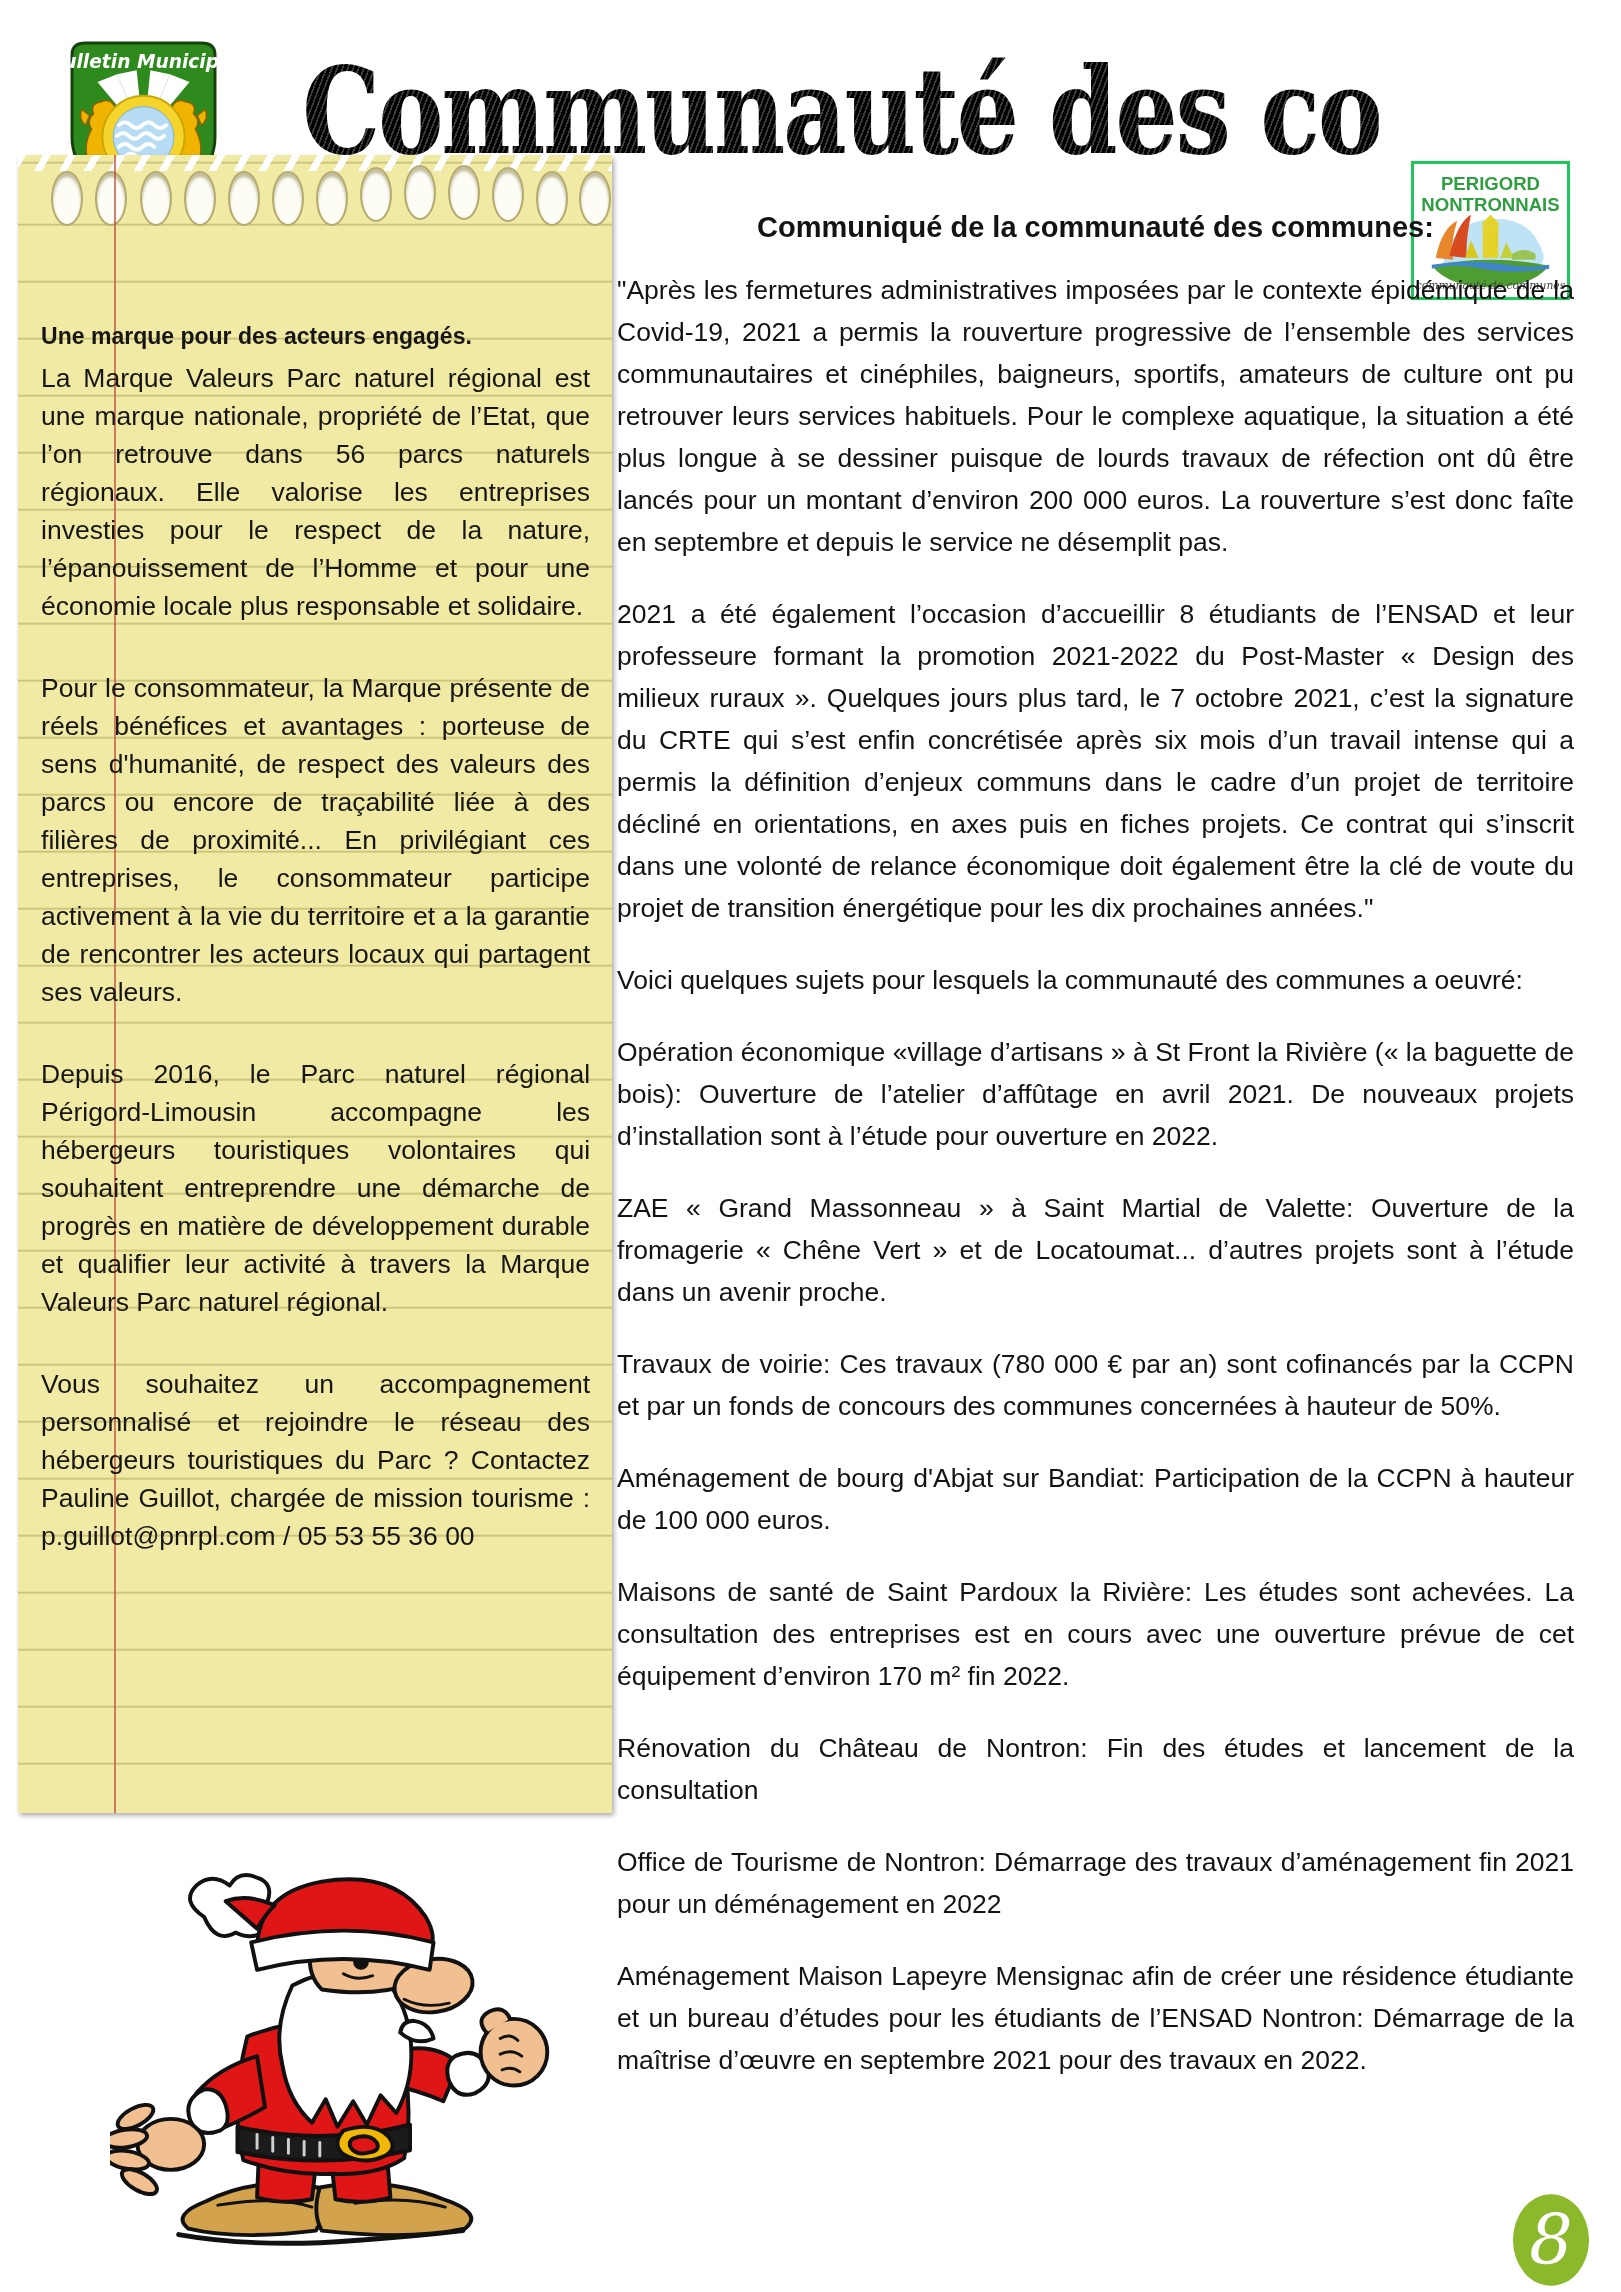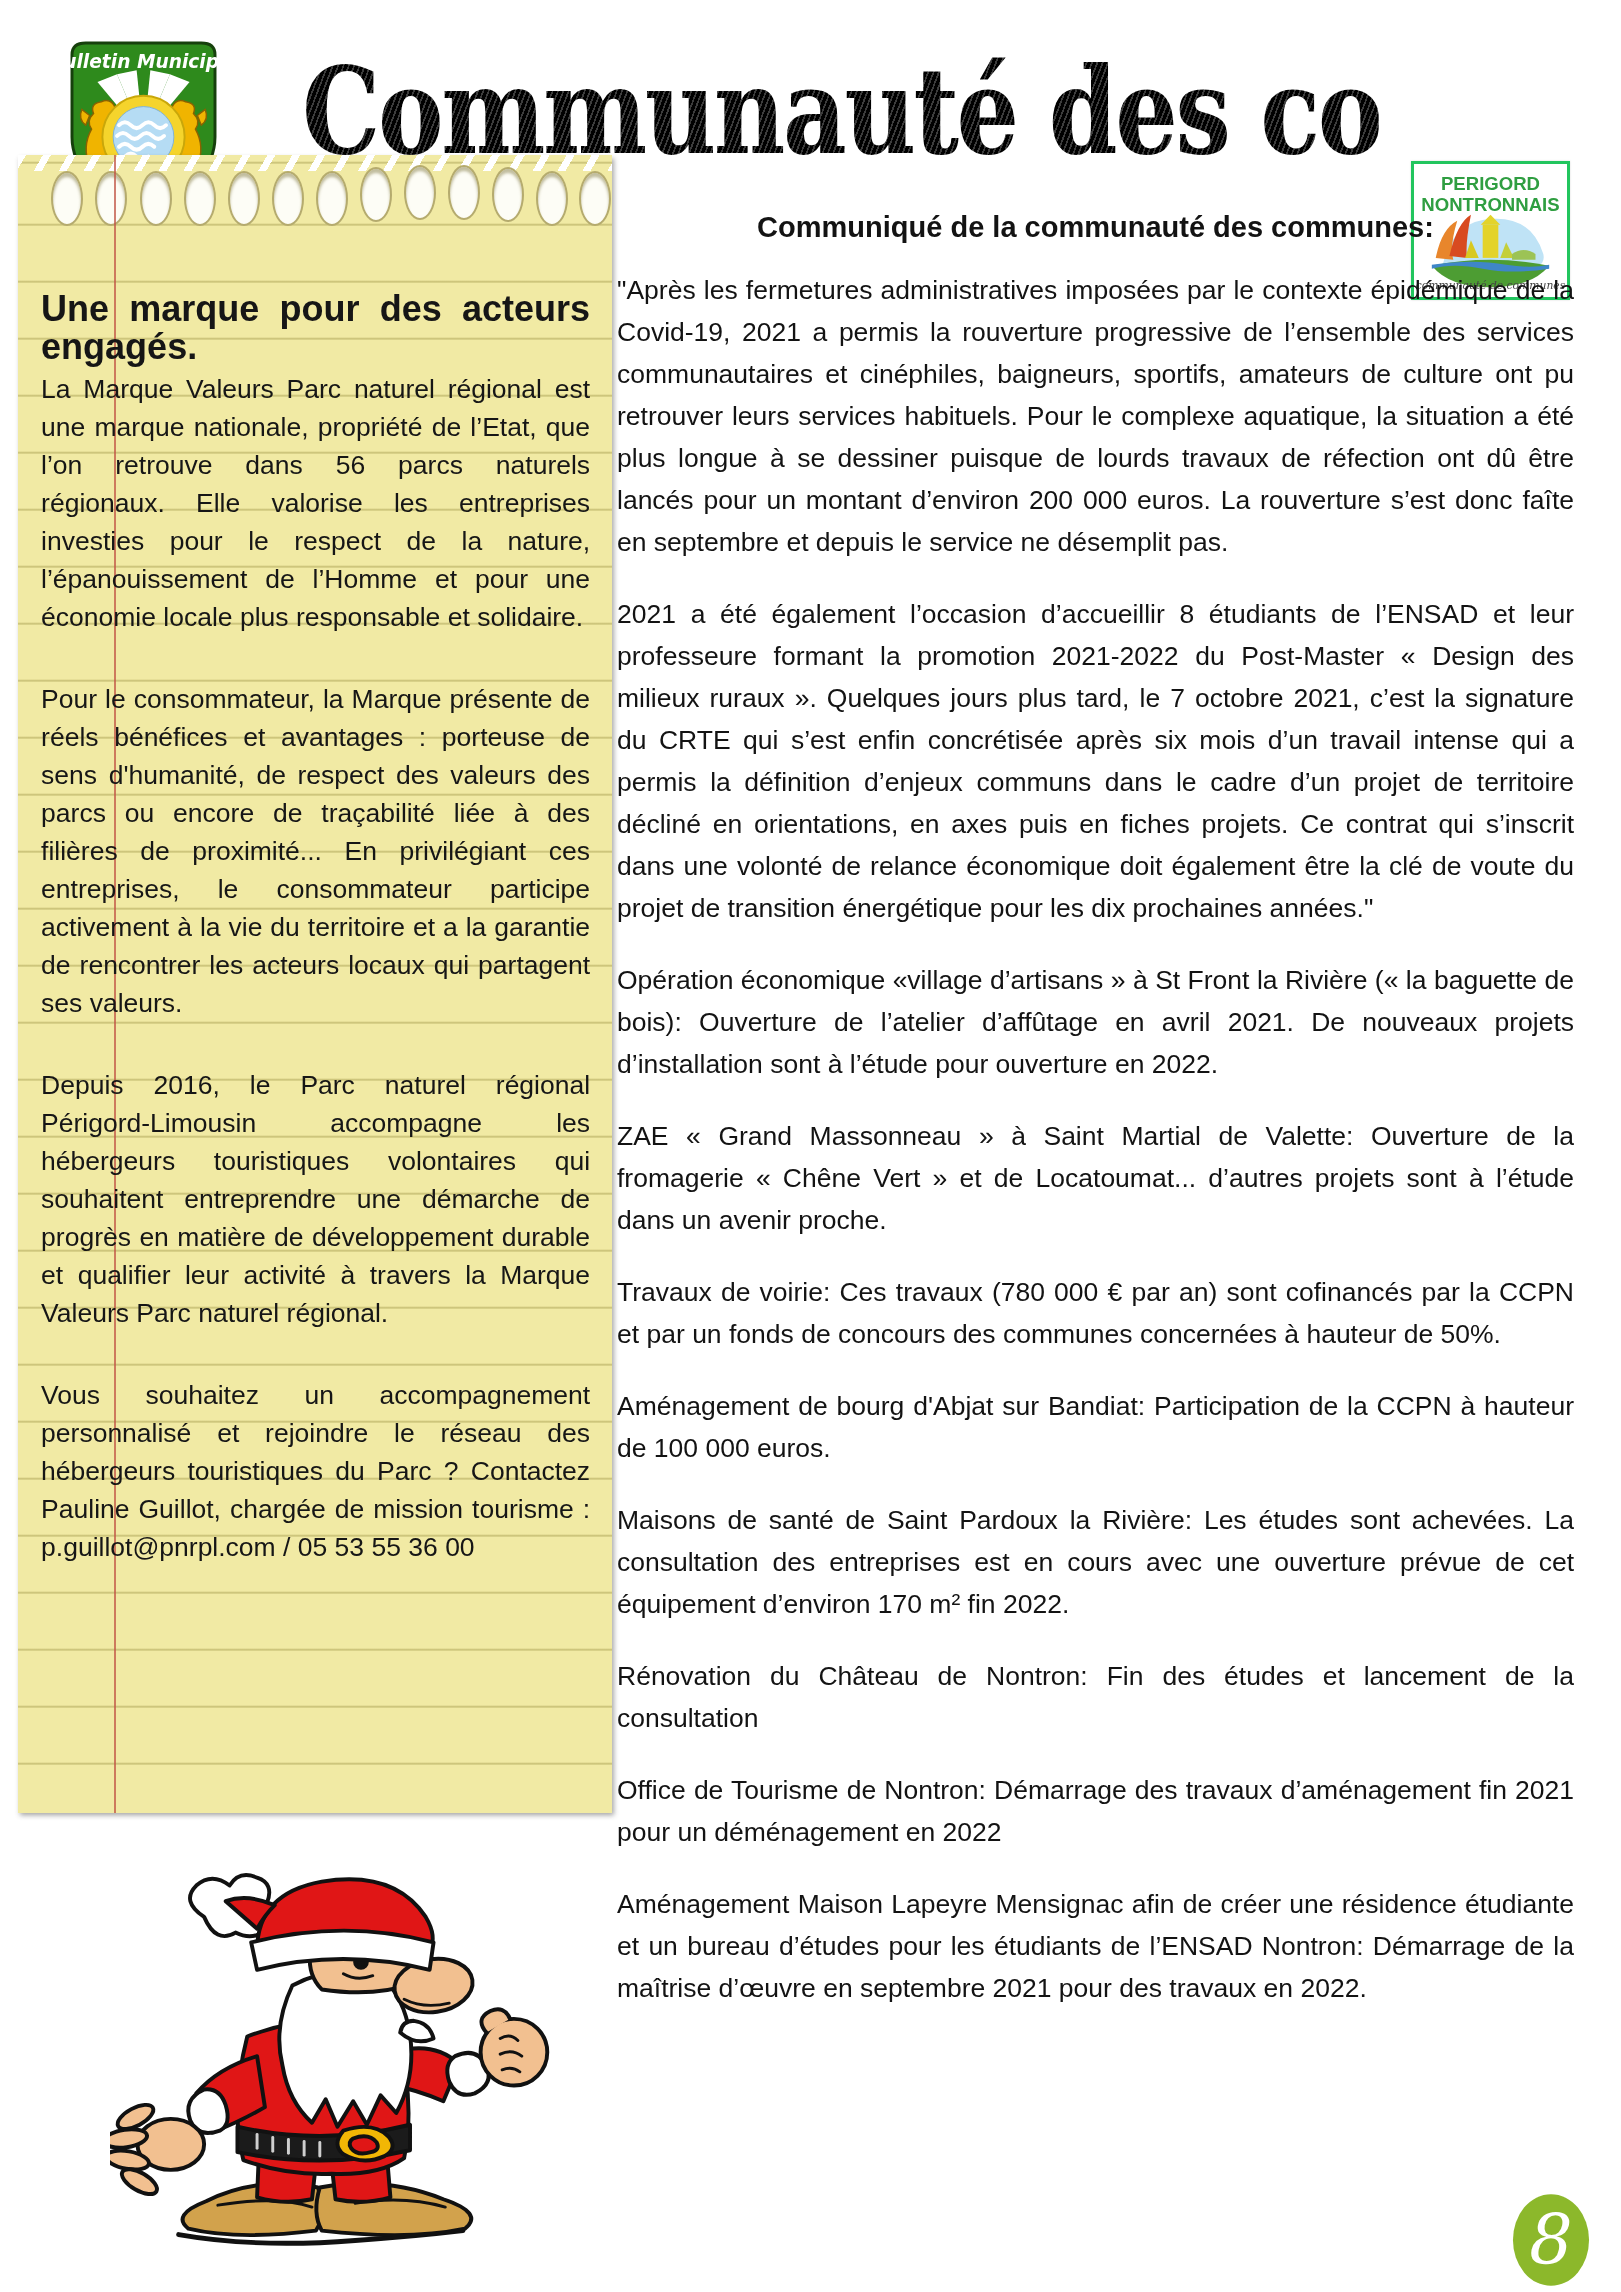--- a/index.html
+++ b/index.html
@@ -24,21 +24,21 @@
            background-position:0 13.7px;
            box-shadow:2px 2.9px 4.9px rgba(60,60,60,.45);}
   .notepad::before{content:"";position:absolute;left:0;top:0;width:100%;height:15.7px;
            background:repeating-linear-gradient(120deg,#fff 0 6.9px,rgba(255,255,255,0) 6.9px 21.6px);}
   .holes{position:absolute;left:0;top:15.7px;width:100%;height:59px;}
   .hole{position:absolute;top:0;width:28px;height:51px;border-radius:50%;
         background:#fdfdf6;border:2px solid rgba(168,156,86,.85);box-shadow:inset 0 3.9px 2.9px rgba(120,110,50,.45);}
   .margin-line{position:absolute;left:96px;top:0;width:2.9px;height:100%;background:rgba(192,84,70,.75);}
   .pad-content{position:absolute;left:23.5px;top:135px;width:549px;font-size:26.5px;line-height:38px;
                text-align:justify;color:#161616;}
-  .pad-heading{font-weight:700;font-size:36px;}
+  .pad-heading{font-weight:700;font-size:23px;margin-top:27px;}
   .pad-p{margin:0 0 44px 0;}
   .pad-p.first{margin-top:4px;}
   .parc-logo{float:left;width:247px;height:345px;margin:0 13.7px 5.9px 0;}
   
   .santa{position:absolute;left:110px;top:1860px;width:451px;height:404px;}
   
   .main-col{position:absolute;left:617px;top:208px;width:957px;font-size:26.5px;line-height:42px;
             text-align:justify;color:#131313;}
   .main-heading{font-weight:700;font-size:29px;line-height:39px;margin:0 0 22px 0;text-align:center;}
   .main-p{margin:0 0 30px 0;}
@@ -208,20 +208,21 @@
 
         <path d="M144 84 Q240 60 330 84 L326 112 Q238 90 150 112 Z" fill="#ffffff"></path>
       </g>
     </svg>
   </div>
 
   <div class="main-col">
     <div class="main-heading">Communiqué de la communauté des communes:</div>
     <div class="main-p">"Après les fermetures administratives imposées par le contexte épidémique de la Covid-19, 2021 a permis la rouverture progressive de l’ensemble des services communautaires et cinéphiles, baigneurs, sportifs, amateurs de culture ont pu retrouver leurs services habituels. Pour le complexe aquatique, la situation a été plus longue à se dessiner puisque de lourds travaux de réfection ont dû être lancés pour un montant d’environ 200 000 euros. La rouverture s’est donc faîte en septembre et depuis le service ne désemplit pas.</div>
     <div class="main-p">2021 a été également l’occasion d’accueillir 8 étudiants de l’ENSAD et leur professeure formant la promotion 2021-2022 du Post-Master « Design des milieux ruraux ». Quelques jours plus tard, le 7 octobre 2021, c’est la signature du CRTE qui s’est enfin concrétisée après six mois d’un travail intense qui a permis la définition d’enjeux communs dans le cadre d’un projet de territoire décliné en orientations, en axes puis en fiches projets. Ce contrat qui s’inscrit dans une volonté de relance économique doit également être la clé de voute du projet de transition énergétique pour les dix prochaines années."</div>
+    <div class="main-p">Voici quelques sujets pour lesquels la communauté des communes a oeuvré:</div>
     <div class="main-p">Opération économique «village d’artisans » à St Front la Rivière (« la baguette de bois): Ouverture de l’atelier d’affûtage en avril 2021. De nouveaux projets d’installation sont à l’étude pour ouverture en 2022.</div>
     <div class="main-p">ZAE « Grand Massonneau » à Saint Martial de Valette: Ouverture de la fromagerie « Chêne Vert » et de Locatoumat...  d’autres projets sont à l’étude dans un avenir proche.</div>
     <div class="main-p">Travaux de voirie: Ces travaux (780 000 € par an) sont cofinancés par la CCPN et par un fonds de concours des communes concernées à hauteur de 50%.</div>
     <div class="main-p">Aménagement de bourg d'Abjat sur Bandiat: Participation de la CCPN à hauteur de 100 000 euros.</div>
     <div class="main-p">Maisons de santé de Saint Pardoux la Rivière: Les études sont achevées. La consultation des entreprises est en cours avec une ouverture prévue de cet équipement d’environ 170 m² fin 2022.</div>
     <div class="main-p">Rénovation du Château de Nontron: Fin des études et lancement de la consultation</div>
     <div class="main-p">Office de Tourisme de Nontron: Démarrage des travaux d’aménagement fin 2021 pour un déménagement en 2022</div>
     <div class="main-p">Aménagement Maison Lapeyre Mensignac afin de créer une résidence étudiante et un bureau d’études pour les étudiants de l’ENSAD  Nontron: Démarrage de la maîtrise d’œuvre en septembre 2021 pour des travaux  en 2022.</div>
   </div>
 

